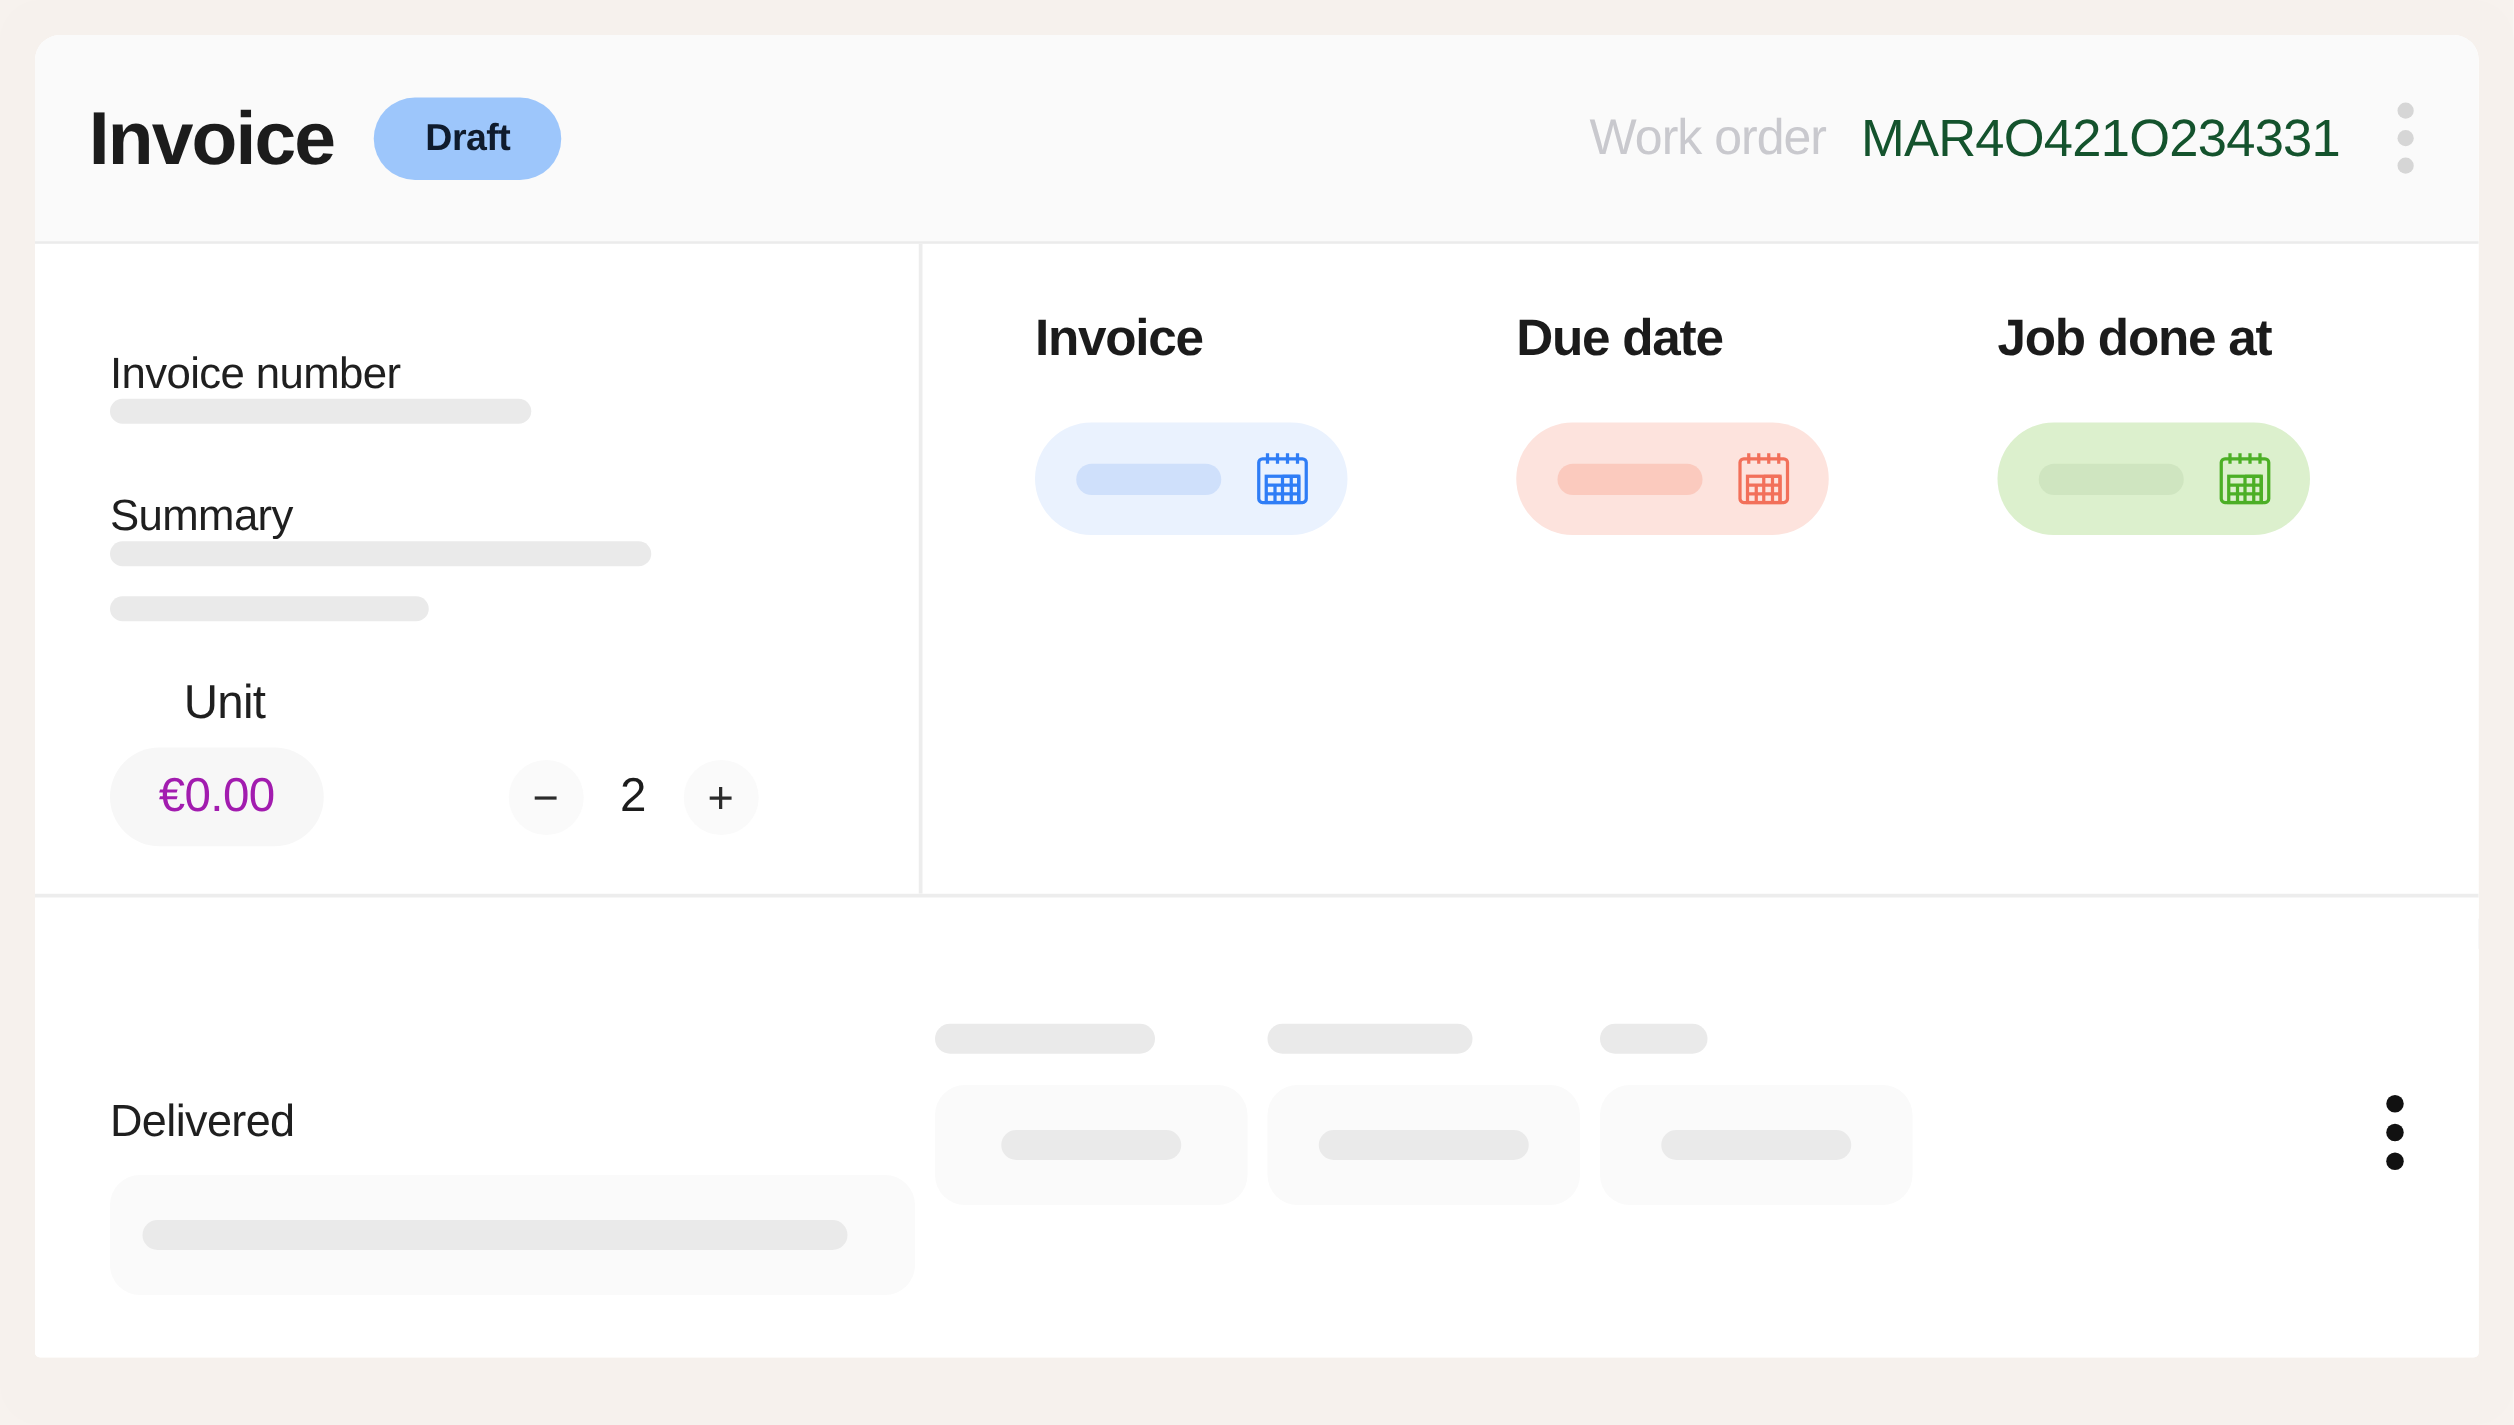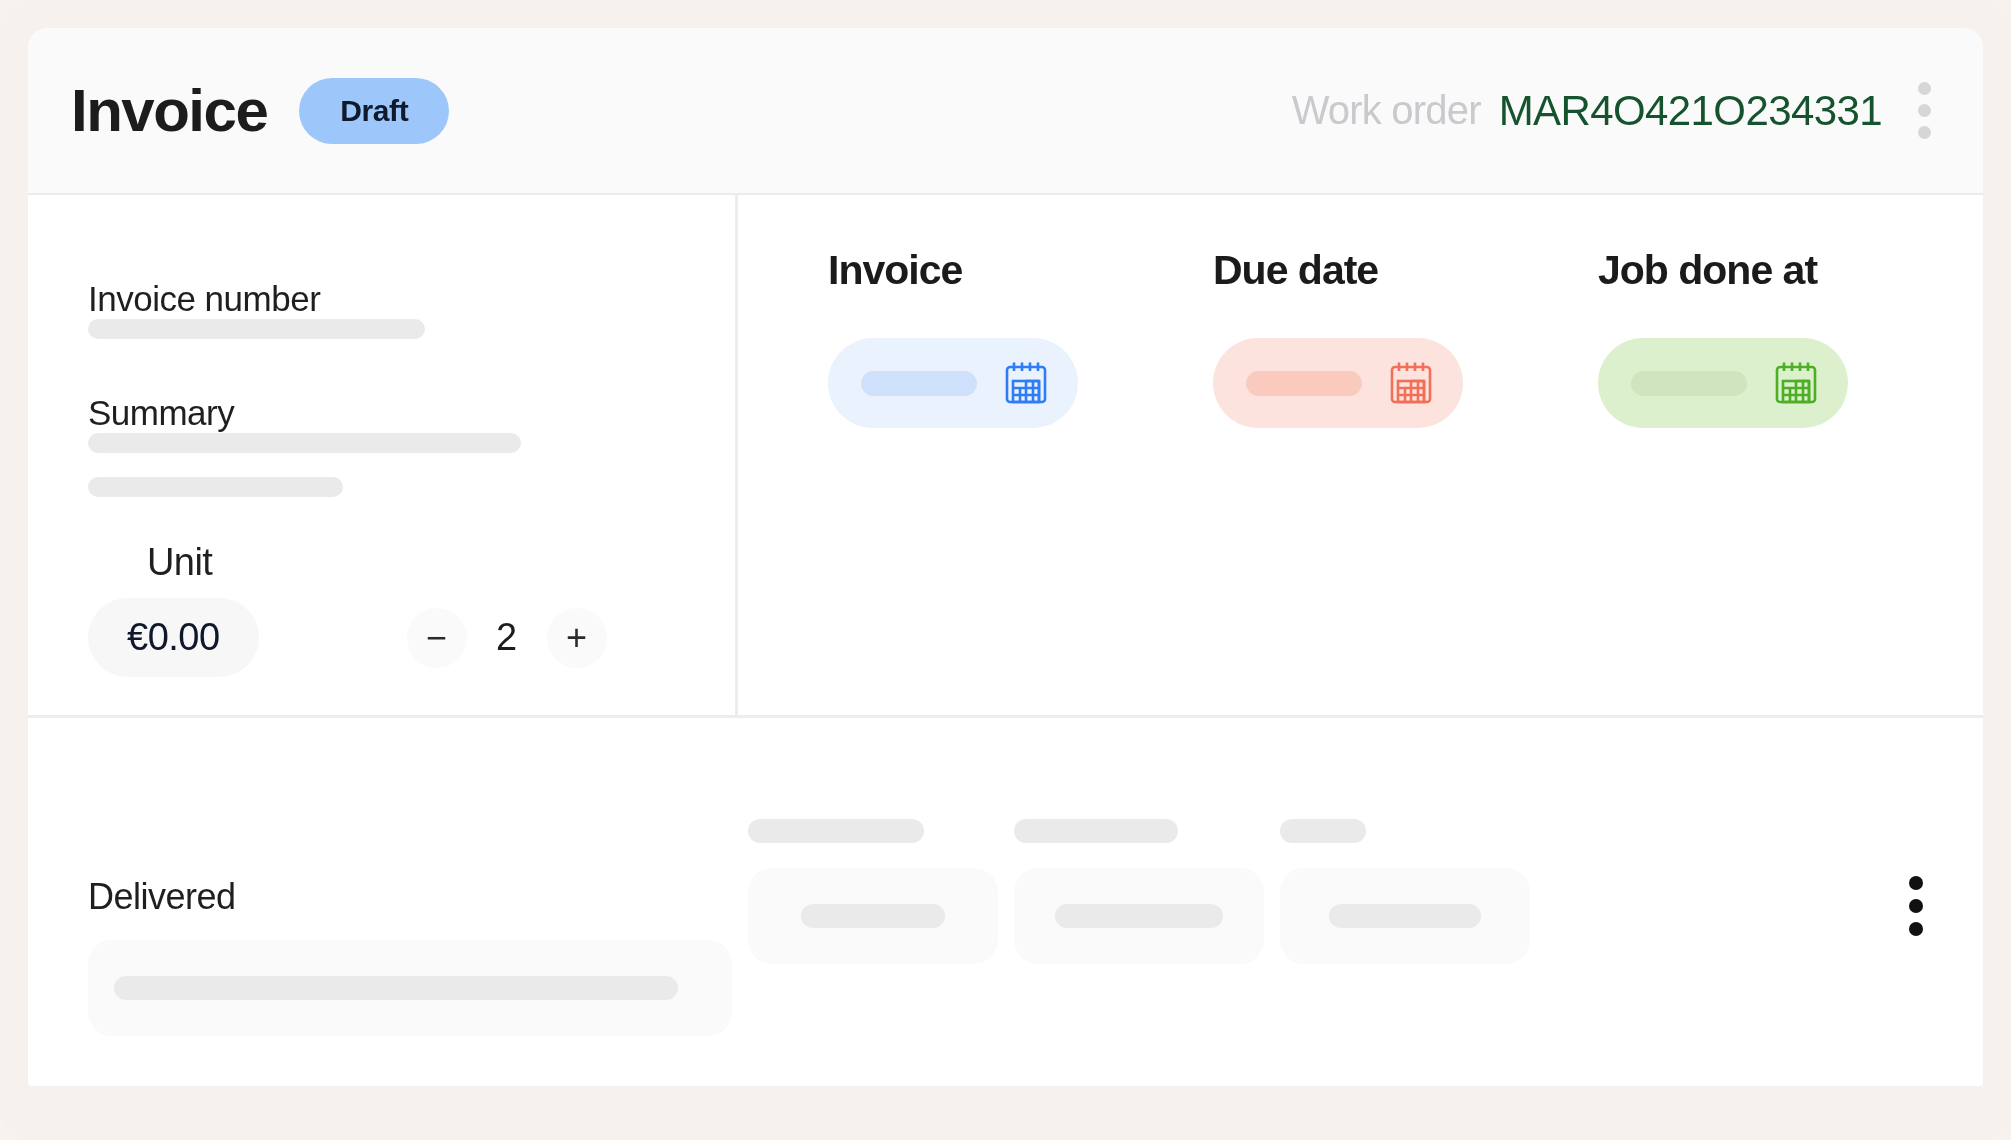--- a/index.html
+++ b/index.html
@@ -65,21 +65,21 @@
     font-weight: 700;
     padding: 16px 41px;
     border-radius: 40px;
     letter-spacing: -0.4px;
   }
 
   .header-right {
     margin-left: auto;
     display: flex;
     align-items: center;
-    gap: 18px;
+    gap: 28px;
     padding-right: 34px;
   }
 
   .wo-label {
     font-size: 40px;
     color: #c9c9ce;
     font-weight: 400;
     letter-spacing: -0.8px;
   }
 
@@ -169,21 +169,21 @@
     letter-spacing: -0.6px;
   }
 
   .amount-controls { display: flex; align-items: center; }
 
   .amount-pill {
     background: #f7f7f7;
     border-radius: 100px;
     padding: 18px 39px;
     font-size: 38px;
-    color: #0f172a;
+    color: #a21caf;
     letter-spacing: -0.5px;
     min-width: 161px;
     text-align: center;
   }
 
   .stepper {
     display: flex;
     align-items: center;
     margin-left: 148px;
     gap: 0px;

